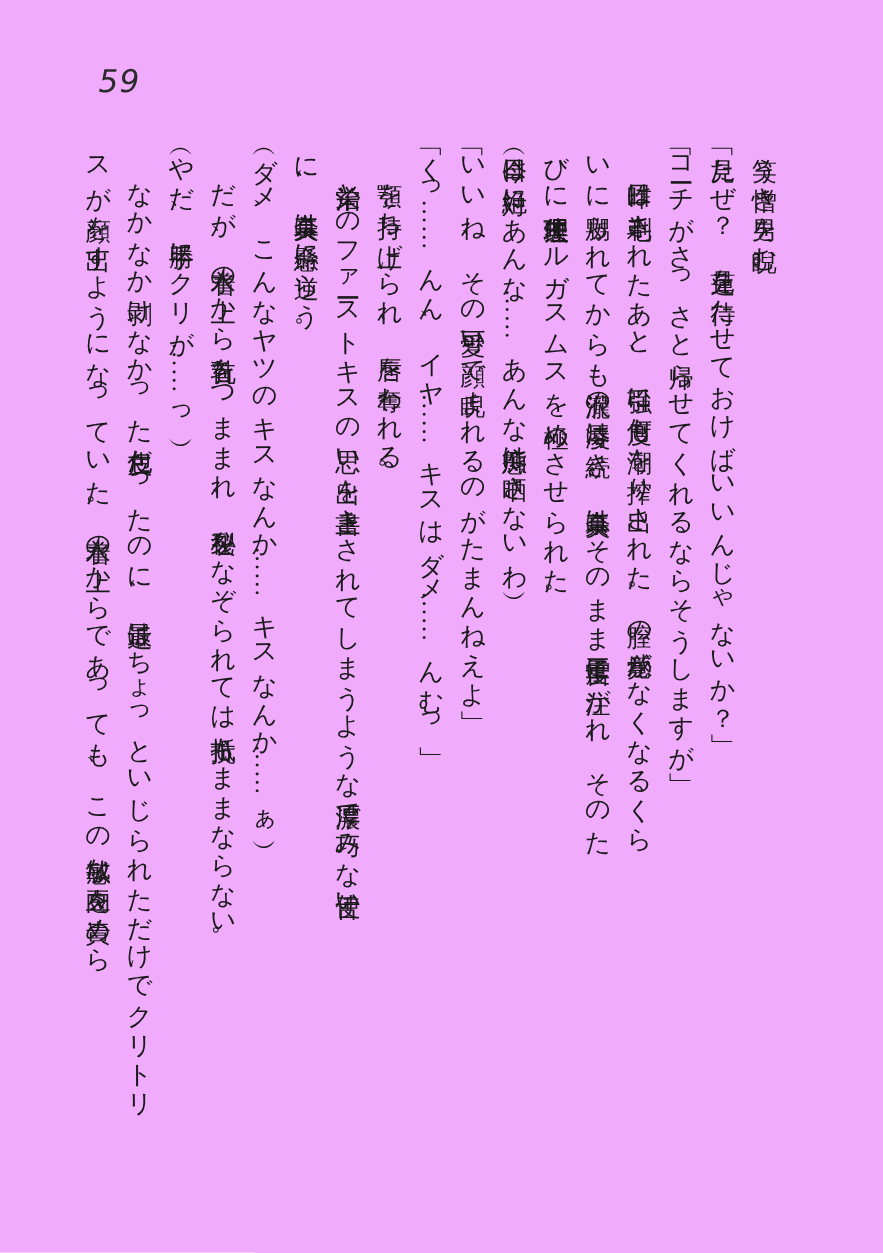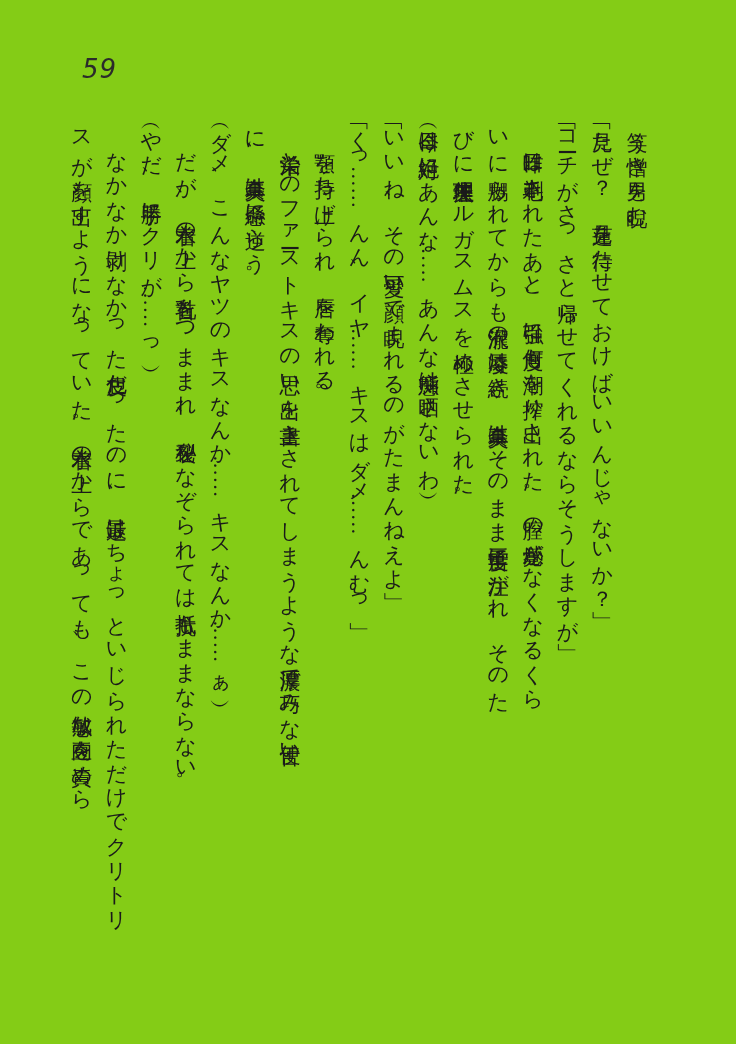--- a/index.html
+++ b/index.html
@@ -4,21 +4,21 @@
 <style>
   html, body {
     margin: 0;
     padding: 0;
     background: #ffffff;
   }
   .page {
     position: relative;
     width: 736px;
     height: 1044px;
-    background: #84cc16;
+    background: #f0abfc;
     overflow: hidden;
     font-family: "Liberation Serif", serif;
   }
   .page-number {
     position: absolute;
     left: 82px;
     top: 54px;
     font-size: 26px;
     font-style: italic;
     color: #2b2b2b;

